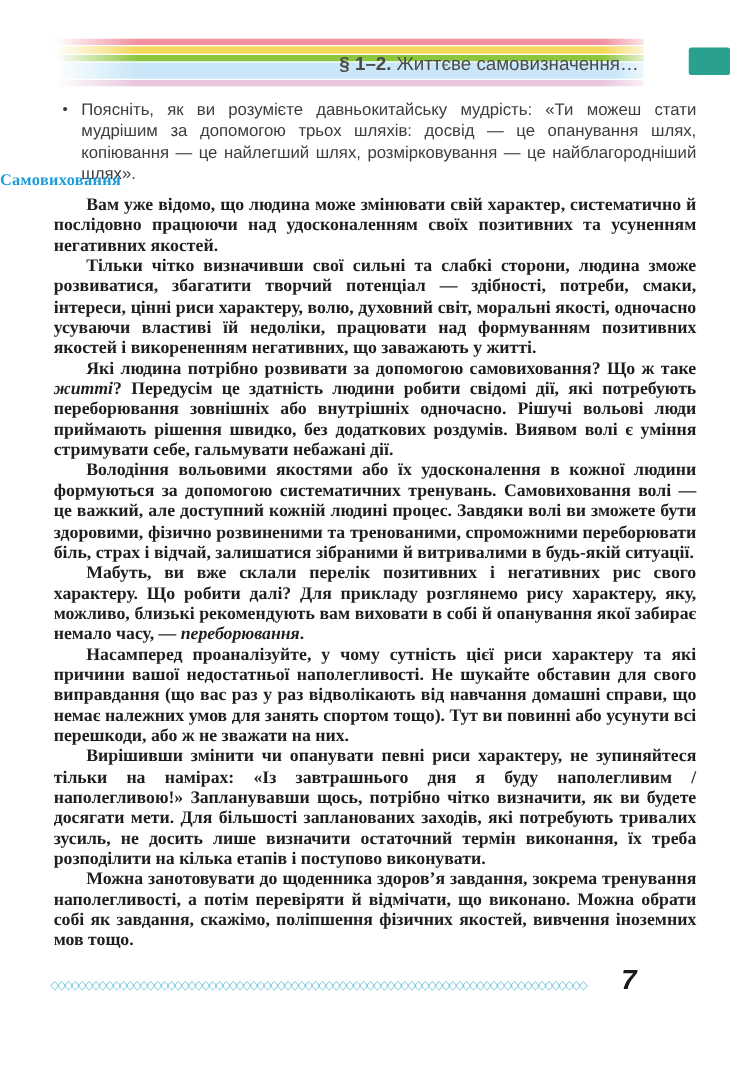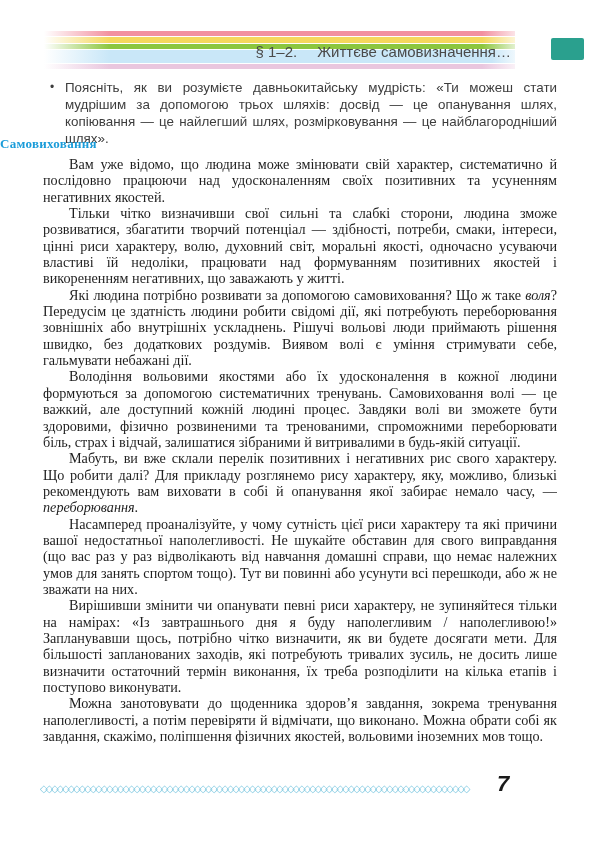--- a/index.html
+++ b/index.html
@@ -15,22 +15,22 @@
   .r2{height:6px;margin-top:1px;background:linear-gradient(90deg,rgba(245,215,92,0) 0%,var(--s_yellow,#f5d75c) 14%,var(--s_yellow,#f5d75c) 93%,rgba(245,215,92,.25) 100%);}
   .r3{height:5px;margin-top:1px;background:linear-gradient(90deg,rgba(140,198,62,0) 0%,var(--s_green,#8cc63e) 14%,var(--s_green,#8cc63e) 93%,rgba(140,198,62,.25) 100%);}
   .r4{height:13px;margin-top:1px;background:linear-gradient(90deg,rgba(201,231,248,0) 0%,var(--s_blue,#c9e7f8) 14%,var(--s_blue,#c9e7f8) 95%,rgba(201,231,248,.3) 100%);}
   .r5{height:5px;margin-top:1px;background:linear-gradient(90deg,rgba(233,198,222,0) 0%,var(--s_lav,#e9c6de) 14%,var(--s_lav,#e9c6de) 93%,rgba(233,198,222,.25) 100%);}
 
   .header-title{
     position:absolute;left:44px;top:43px;width:467px;text-align:right;
     font-family:"Liberation Sans",sans-serif;font-size:15px;line-height:18px;
     color:var(--header_text,#4a4a4a);white-space:nowrap;
   }
-  .header-title .lbl{font-weight:normal;}
-  .header-title .ttl{margin-left:20px;}
+  .header-title .lbl{font-weight:bold;}
+  .header-title .ttl{margin-left:4px;}
 
   .section-tab{
     position:absolute;left:551px;top:38px;width:33px;height:22px;
     background:var(--teal_tab,#2aa08e);border-radius:2px;
   }
 
   
   .question{
     position:absolute;left:50px;top:79px;width:507px;display:flex;
     font-family:"Liberation Sans",sans-serif;font-size:13.4px;line-height:17px;
@@ -44,21 +44,21 @@
     position:absolute;left:0;top:136px;width:600px;
     font-family:"Liberation Serif",serif;font-weight:bold;font-size:13px;
     color:var(--accent_blue,#1a9cd9);letter-spacing:.3px;
   }
 
   
   .body-text{
     position:absolute;left:43px;top:156px;width:514px;
     font-size:14.2px;line-height:16.35px;text-align:justify;
     color:var(--body_text,#1e1e1e);
-    -webkit-hyphens:auto;hyphens:auto;
+    -webkit-hyphens:auto;hyphens:auto;font-weight:bold;
   }
   .body-text p{margin:0;text-indent:26px;}
   .body-text .it{font-style:italic;}
 
   
   .chain{
     position:absolute;left:40px;top:782px;width:452px;height:14px;
     overflow:hidden;white-space:nowrap;
     font-family:"DejaVu Sans",sans-serif;font-size:10px;line-height:14px;
     color:var(--chain,#7cc7e0);letter-spacing:-2.2px;
@@ -91,24 +91,24 @@
   <div class="question">
     <span class="bullet">•</span>
     <span class="qtext">Поясніть, як ви розумієте давньокитайську мудрість: «Ти можеш стати мудрішим за допомогою трьох шляхів: досвід — це опанування шлях, копіювання — це найлегший шлях, розмірковування — це найблагородніший шлях».</span>
   </div>
 
   <div class="heading">Самовиховання</div>
 
   <div class="body-text">
     <p><span>Вам уже відомо, що людина може змінювати свій характер, систематично й послідовно працюючи над удосконаленням своїх позитивних та усуненням негативних якостей.</span></p>
     <p><span>Тільки чітко визначивши свої сильні та слабкі сторони, людина зможе розвиватися, збагатити творчий потенціал — здібності, потреби, смаки, інтереси, цінні риси характеру, волю, духовний світ, моральні якості, одночасно усуваючи властиві їй недоліки, працювати над формуванням позитивних якостей і викорененням негативних, що заважають у житті.</span></p>
-    <p><span>Які людина потрібно розвивати за допомогою самовиховання? Що ж таке </span><span class="it">воля</span><span>? Передусім це здатність людини робити свідомі дії, які потребують переборювання зовнішніх або внутрішніх ускладнень. Рішучі вольові люди приймають рішення швидко, без додаткових роздумів. Виявом волі є уміння стримувати себе, гальмувати небажані дії.</span></p>
+    <p><span>Які людина потрібно розвивати за допомогою самовиховання? Що ж таке </span><span class="it">житті</span><span>? Передусім це здатність людини робити свідомі дії, які потребують переборювання зовнішніх або внутрішніх одночасно. Рішучі вольові люди приймають рішення швидко, без додаткових роздумів. Виявом волі є уміння стримувати себе, гальмувати небажані дії.</span></p>
     <p><span>Володіння вольовими якостями або їх удосконалення в кожної людини формуються за допомогою систематичних тренувань. Самовиховання волі — це важкий, але доступний кожній людині процес. Завдяки волі ви зможете бути здоровими, фізично розвиненими та тренованими, спроможними переборювати біль, страх і відчай, залишатися зібраними й витривалими в будь-якій ситуації.</span></p>
     <p><span>Мабуть, ви вже склали перелік позитивних і негативних рис свого характеру. Що робити далі? Для прикладу розглянемо рису характеру, яку, можливо, близькі рекомендують вам виховати в собі й опанування якої забирає немало часу, — </span><span class="it">переборювання</span><span>.</span></p>
     <p><span>Насамперед проаналізуйте, у чому сутність цієї риси характеру та які причини вашої недостатньої наполегливості. Не шукайте обставин для свого виправдання (що вас раз у раз відволікають від навчання домашні справи, що немає належних умов для занять спортом тощо). Тут ви повинні або усунути всі перешкоди, або ж не зважати на них.</span></p>
     <p><span>Вирішивши змінити чи опанувати певні риси характеру, не зупиняйтеся тільки на намірах: «Із завтрашнього дня я буду наполегливим / наполегливою!» Запланувавши щось, потрібно чітко визначити, як ви будете досягати мети. Для більшості запланованих заходів, які потребують тривалих зусиль, не досить лише визначити остаточний термін виконання, їх треба розподілити на кілька етапів і поступово виконувати.</span></p>
-    <p><span>Можна занотовувати до щоденника здоров’я завдання, зокрема тренування наполегливості, а потім перевіряти й відмічати, що виконано. Можна обрати собі як завдання, скажімо, поліпшення фізичних якостей, вольовими іноземних мов тощо.</span></p>
+    <p><span>Можна занотовувати до щоденника здоров’я завдання, зокрема тренування наполегливості, а потім перевіряти й відмічати, що виконано. Можна обрати собі як завдання, скажімо, поліпшення фізичних якостей, вивчення іноземних мов тощо.</span></p>
   </div>
 
   <div class="chain">◇◇◇◇◇◇◇◇◇◇◇◇◇◇◇◇◇◇◇◇◇◇◇◇◇◇◇◇◇◇◇◇◇◇◇◇◇◇◇◇◇◇◇◇◇◇◇◇◇◇◇◇◇◇◇◇◇◇◇◇◇◇◇◇◇◇◇◇◇◇◇◇◇◇◇◇◇◇</div>
   <div class="page-num">7</div>
 
 </div>
 
 </body></html>

